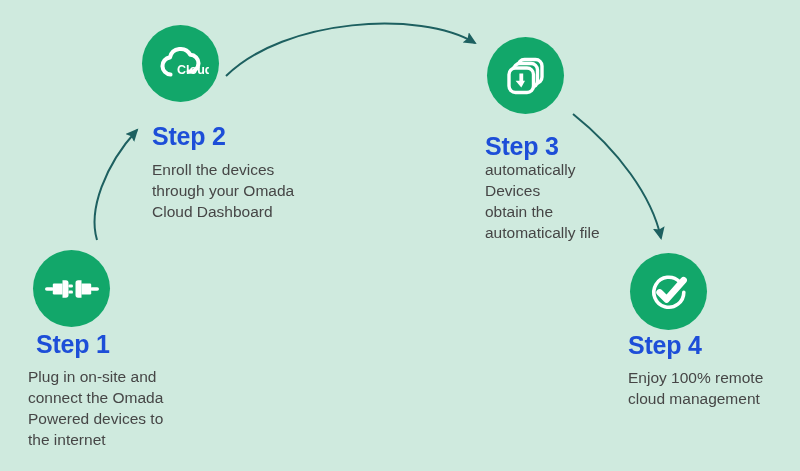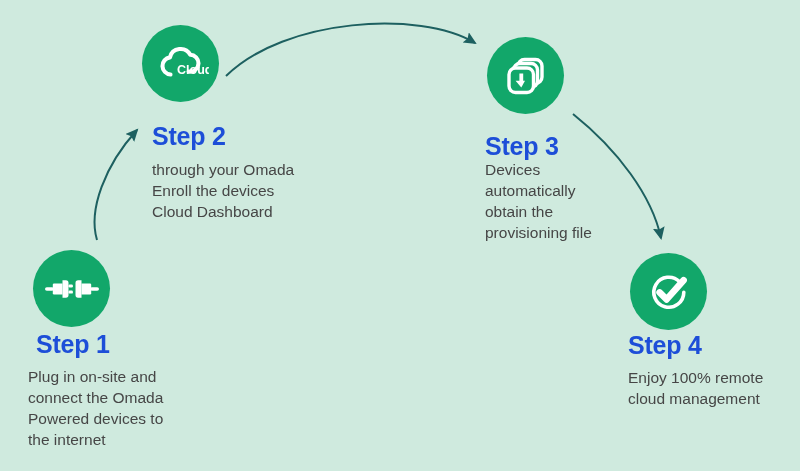--- a/index.html
+++ b/index.html
@@ -133,46 +133,46 @@
       <svg class="icon-svg" width="56" height="56" viewBox="0 0 56 56">
 
         <path d="M17.5 38.5 a8.6 8.6 0 0 1 -0.6 -17.1 a11 11 0 0 1 20.4 -2.6 a8.4 8.4 0 0 1 8.2 8.4
                  a8.4 8.4 0 0 1 -8.3 8.4 h-1.6" fill="none" stroke="#ffffff" stroke-width="4.1" stroke-linecap="round" stroke-linejoin="round"></path>
 
         <text x="24" y="37.8" fill="#ffffff" font-family="'Liberation Sans', sans-serif" font-size="12.5" font-weight="bold">Cloud</text>
       </svg>
     </div>
     <div class="step-title">Step 2</div>
     <div class="step-desc">
+      <span class="ln">Enroll the devices</span>
       <span class="ln">through your Omada</span>
-      <span class="ln">Enroll the devices</span>
       <span class="ln">Cloud Dashboard</span>
     </div>
   </div>
 
   <div class="step" id="step-3">
     <div class="step-icon">
       <svg class="icon-svg" width="56" height="56" viewBox="0 0 56 56">
 
         <rect x="20" y="11.5" width="24" height="24" rx="6.5" fill="none" stroke="#ffffff" stroke-width="3.4"></rect>
 
         <rect x="15.5" y="15.5" width="24" height="24" rx="6.5" fill="#12a76a" stroke="#ffffff" stroke-width="3.4"></rect>
 
         <rect x="11" y="20" width="24.5" height="24.5" rx="6.5" fill="#12a76a" stroke="#ffffff" stroke-width="3.4"></rect>
 
         <rect x="21.4" y="25.5" width="3.8" height="8.6" fill="#ffffff"></rect>
         <path d="M17.6 32.8 L27 32.8 L23.3 39.4 Z" fill="#ffffff"></path>
       </svg>
     </div>
     <div class="step-title">Step 3</div>
     <div class="step-desc">
+      <span class="ln">automatically</span>
       <span class="ln">Devices</span>
-      <span class="ln">automatically</span>
       <span class="ln">obtain the</span>
-      <span class="ln">provisioning file</span>
+      <span class="ln">automatically file</span>
     </div>
   </div>
 
   <div class="step" id="step-4">
     <div class="step-icon">
       <svg class="icon-svg" width="56" height="56" viewBox="0 0 56 56">
 
         <path d="M38.6 17.8 a15 15 0 1 0 4.2 10.4" fill="none" stroke="#ffffff" stroke-width="3.6" stroke-linecap="round"></path>
 
         <path d="M18.6 28.4 L25.6 35.4 L42.6 16.2" fill="none" stroke="#ffffff" stroke-width="6.6" stroke-linecap="round" stroke-linejoin="round"></path>

